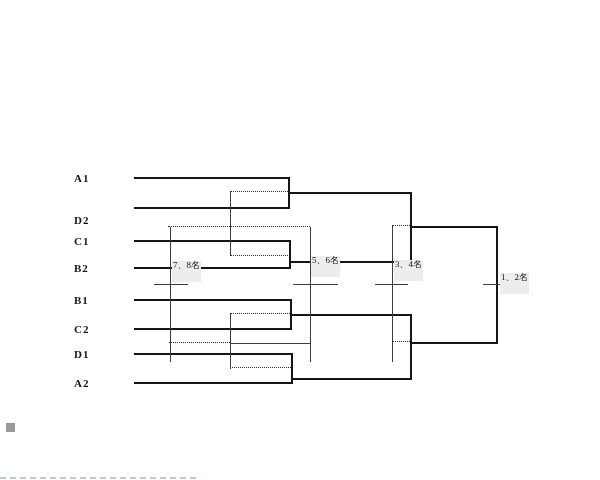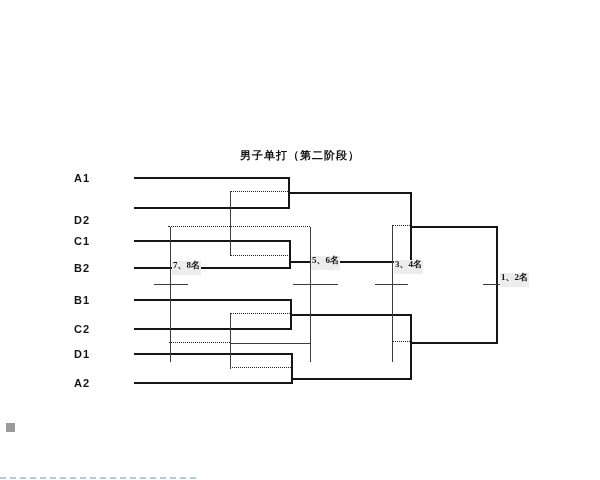--- a/index.html
+++ b/index.html
@@ -11,30 +11,30 @@
     position:absolute;left:0;top:102px;width:600px;text-align:center;
     font-size:16px;font-weight:bold;letter-spacing:1px;color:#141414;
   }
   .doc-subtitle{
     position:absolute;left:0;top:148px;width:600px;text-align:center;
     font-size:11px;font-weight:bold;letter-spacing:1px;color:#141414;
   }
   .entry-label{
     position:absolute;left:74px;transform:translateY(-54%);
     font-size:11px;font-weight:bold;letter-spacing:1px;color:#141414;
-    font-family:Liberation Sans, sans-serif;
+    font-family:Liberation Serif, serif;
   }
   .hl{position:absolute;height:2px;background:#161616;}
   .vl{position:absolute;width:2px;background:#161616;}
   .ht{position:absolute;height:1px;background:#3c3c3c;}
   .vt{position:absolute;width:1px;background:#3c3c3c;}
   .dt{position:absolute;height:0;border-top:1px dotted #2b2b2b;}
   .place-label{
-    position:absolute;font-size:9px;font-weight:bold;color:#141414;
-    background:#ededed;padding:0 1px;line-height:8px;height:14px;
+    position:absolute;font-size:9px;font-weight:normal;color:#141414;
+    background:#ededed;padding:0 1px;line-height:8px;height:21px;
     font-family:"Liberation Serif", serif;white-space:nowrap;
   }
   .wm-shadow-square{position:absolute;left:6px;top:423px;width:9px;height:9px;background:#9a9a9a;}
   .wm-box{
     position:absolute;left:8px;top:432px;width:187px;height:37px;
     background:#7cd1e9;box-shadow:8px 8px 0 0 #ababab;
   }
   .wm-band{position:absolute;left:10px;top:1px;width:176px;height:9px;background:#a6e1f1;}
   .wm-text{
     position:absolute;left:0;top:0;width:187px;height:37px;line-height:39px;text-align:center;
@@ -43,21 +43,20 @@
   .wm-bottom-dashes{
     position:absolute;left:0;top:477px;width:196px;height:0;
     border-top:2px dashed #a8c0cb;opacity:.8;
   }
 </style>
 </head>
 <body>
 
 <div id="canvas">
 
-  <div class="doc-subtitle">男子单打（第二阶段）</div>
 
   <div class="entry-label" style="top:178px">A1</div>
   <div class="entry-label" style="top:220px">D2</div>
   <div class="entry-label" style="top:241px">C1</div>
   <div class="entry-label" style="top:268px">B2</div>
   <div class="entry-label" style="top:300px">B1</div>
   <div class="entry-label" style="top:329px">C2</div>
   <div class="entry-label" style="top:354px">D1</div>
   <div class="entry-label" style="top:383px">A2</div>
 

